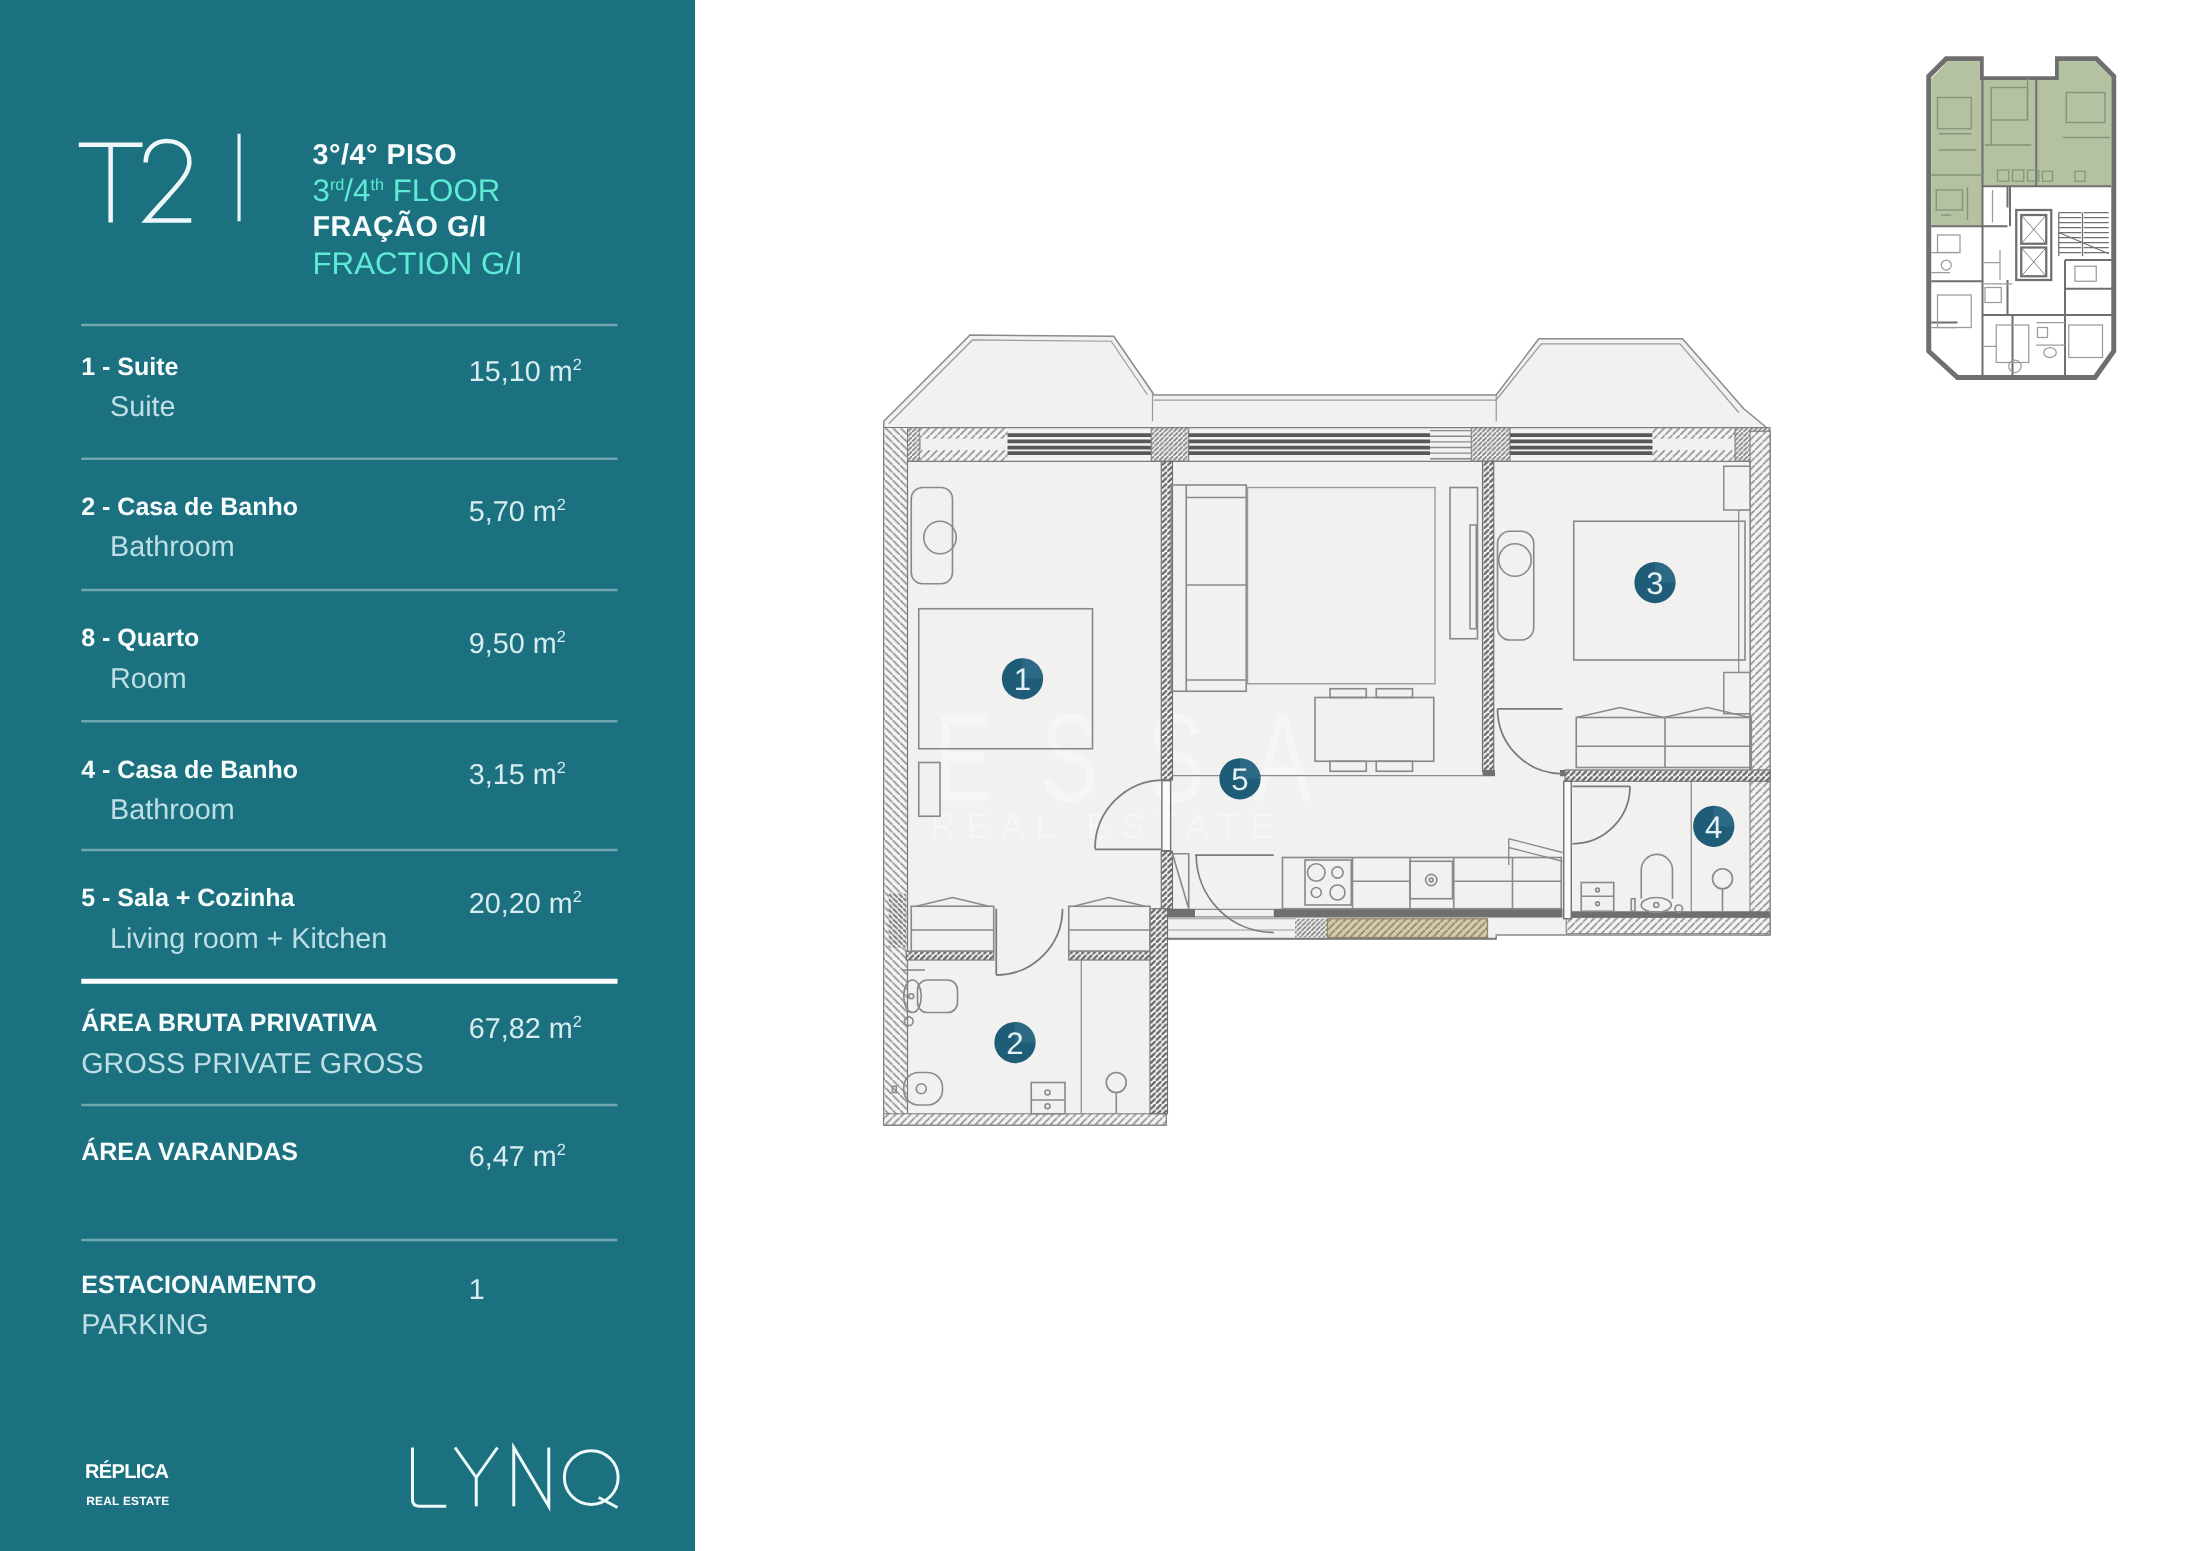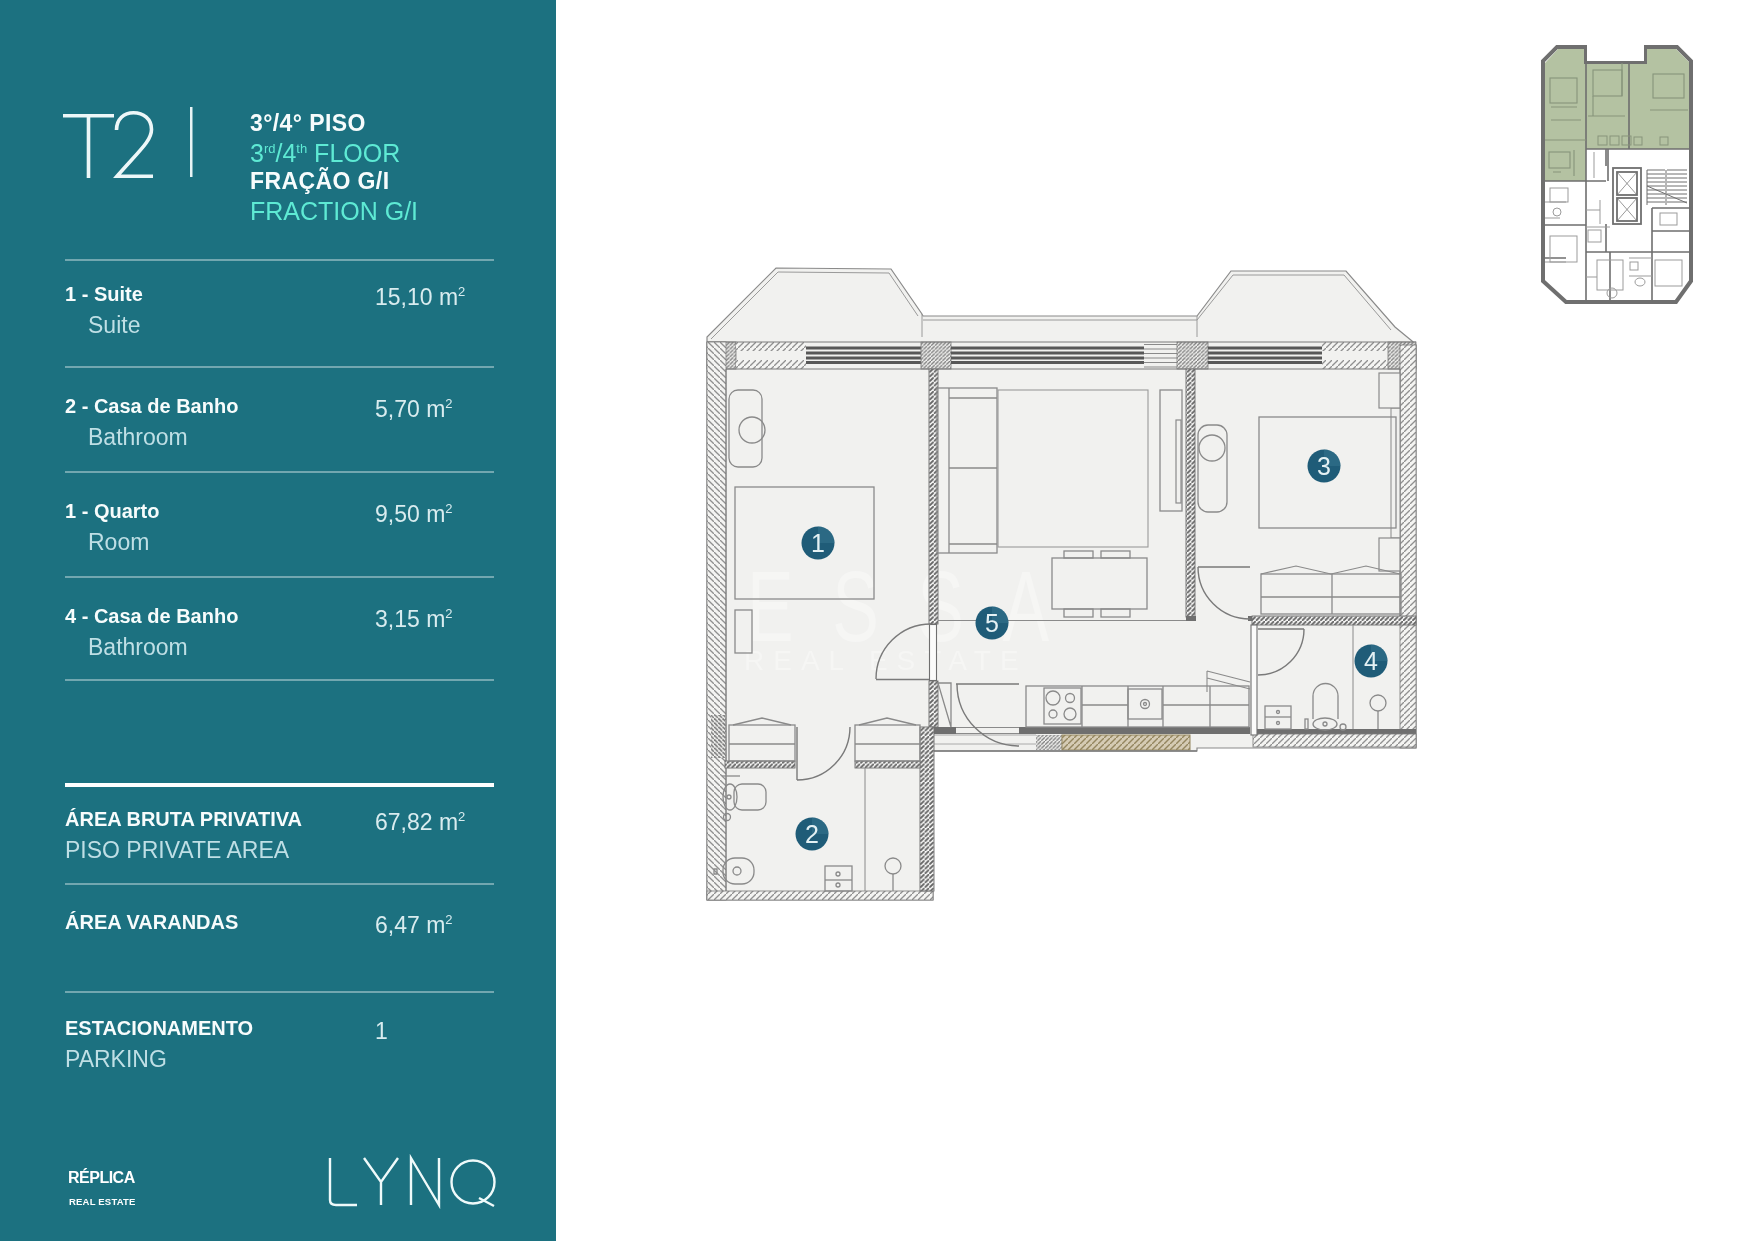--- a/index.html
+++ b/index.html
@@ -46,34 +46,39 @@
         <div class="rv">15,10 m<sup>2</sup></div>
       </div>
 <div class="div" style="top:366px"></div>
 <div class="row" style="top:395px">
         <div class="rl">2 - Casa de Banho</div>
         <div class="rs ind">Bathroom</div>
         <div class="rv">5,70 m<sup>2</sup></div>
       </div>
 <div class="div" style="top:471px"></div>
 <div class="row" style="top:500px">
-        <div class="rl">1 - Quarto</div>
+        <div class="rl">8 - Quarto</div>
         <div class="rs ind">Room</div>
         <div class="rv">9,50 m<sup>2</sup></div>
       </div>
 <div class="div" style="top:576px"></div>
 <div class="row" style="top:605px">
         <div class="rl">4 - Casa de Banho</div>
         <div class="rs ind">Bathroom</div>
         <div class="rv">3,15 m<sup>2</sup></div>
       </div>
 <div class="div" style="top:679px"></div>
+<div class="row" style="top:708px">
+        <div class="rl">5 - Sala + Cozinha</div>
+        <div class="rs ind">Living room + Kitchen</div>
+        <div class="rv">20,20 m<sup>2</sup></div>
+      </div>
 <div class="row" style="top:808px">
         <div class="rl">ÁREA BRUTA PRIVATIVA</div>
-        <div class="rs">PISO PRIVATE AREA</div>
+        <div class="rs">GROSS PRIVATE GROSS</div>
         <div class="rv">67,82 m<sup>2</sup></div>
       </div>
 <div class="div" style="top:883px"></div>
 <div class="row" style="top:911px">
         <div class="rl">ÁREA VARANDAS</div>
         <div class="rv">6,47 m<sup>2</sup></div>
       </div>
 <div class="div" style="top:991px"></div>
 <div class="row" style="top:1017px">
         <div class="rl">ESTACIONAMENTO</div>

